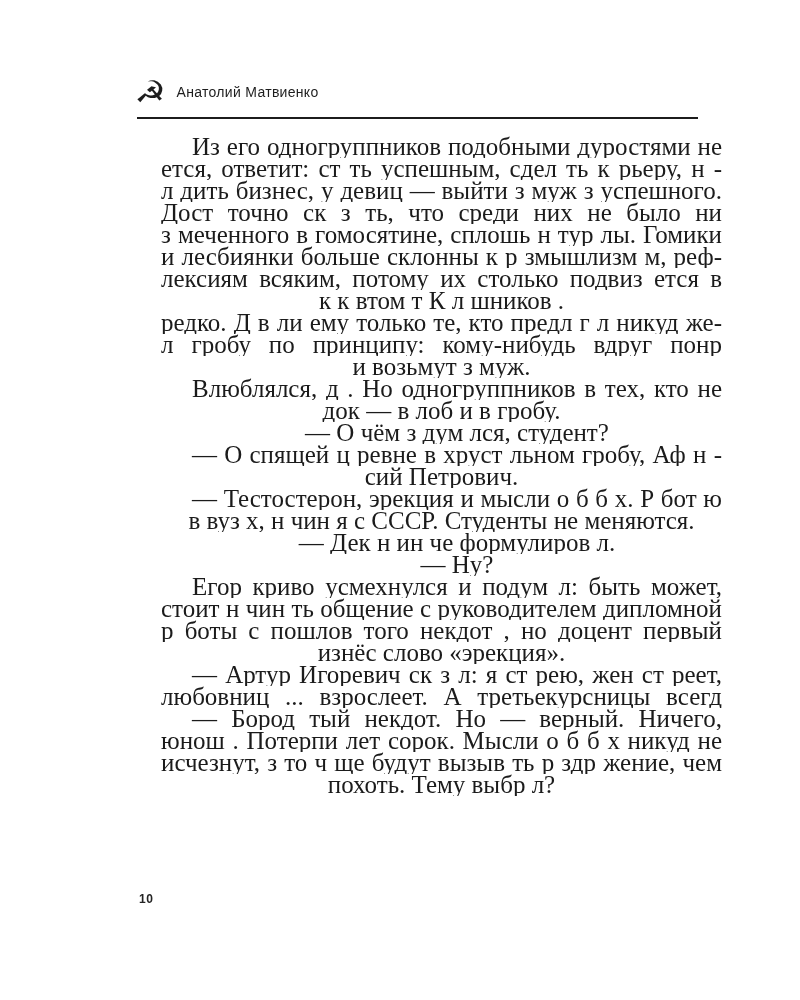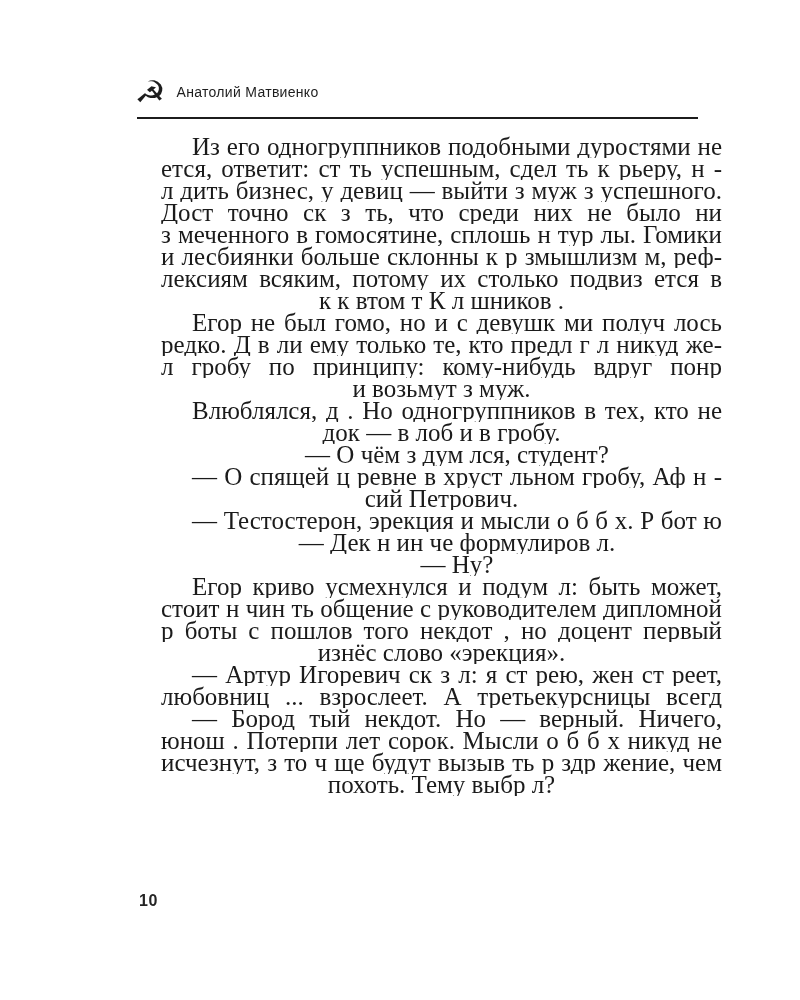--- a/index.html
+++ b/index.html
@@ -15,21 +15,21 @@
 
   .text-block{position:absolute;left:137px;top:136px;width:561px;
               font-family:"Liberation Serif","DejaVu Serif",serif;
               font-size:25px;color:#1b1b1b;margin-left:24px;}
   .line{height:22px;line-height:22px;overflow:hidden;text-align:center;}
   .line.just{text-align:justify;text-align-last:justify;}
   .line.indent{text-indent:31px;}
 
   .page-number{position:absolute;left:139px;top:892px;
                font-family:"Liberation Sans","DejaVu Sans",sans-serif;
-               font-size:16px;font-weight:bold;color:#242424;letter-spacing:0.5px;}
+               font-size:12px;font-weight:bold;color:#242424;letter-spacing:0.5px;}
 </style>
 </head>
 <body>
 
 <div class="page">
 
   <header class="page-header">
     <span class="hs-icon">☭</span>
     <span class="author">Анатолий Матвиенко</span>
   </header>
@@ -38,30 +38,30 @@
 
   <main class="text-block">
       <div class="line indent just">Из его одногруппников подобными дуростями не</div>
       <div class="line just">ется, ответит: ст ть успешным, сдел ть к рьеру, н -</div>
       <div class="line just">л дить бизнес, у девиц — выйти з муж з успешного.</div>
       <div class="line just">Дост точно ск з ть, что среди них не было ни одного,</div>
       <div class="line just">з меченного в гомосятине, сплошь н тур лы. Гомики</div>
       <div class="line just">и лесбиянки больше склонны к р змышлизм м, реф-</div>
       <div class="line just">лексиям всяким, потому их столько подвиз ется в ис-</div>
       <div class="line">к к втом т К л шников .</div>
-      <div class="line indent just">Егор не был гомо, но и с девушк ми получ лось</div>
       <div class="line just">редко. Д в ли ему только те, кто предл г л никуд же-</div>
       <div class="line just">л гробу по принципу: кому-нибудь вдруг понр влюсь</div>
       <div class="line">и возьмут з муж.</div>
       <div class="line indent just">Влюблялся, д . Но одногруппников в тех, кто не по-</div>
       <div class="line">док — в лоб и в гробу.</div>
       <div class="line indent">— О чём з дум лся, студент?</div>
       <div class="line indent just">— О спящей ц ревне в хруст льном гробу, Аф н -</div>
       <div class="line">сий Петрович.</div>
       <div class="line indent just">— Тестостерон, эрекция и мысли о б б х. Р бот ю</div>
+      <div class="line">в вуз х, н чин я с СССР. Студенты не меняются.</div>
       <div class="line indent">— Дек н ин че формулиров л.</div>
       <div class="line indent">— Ну?</div>
       <div class="line indent just">Егор криво усмехнулся и подум л: быть может, не</div>
       <div class="line just">стоит н чин ть общение с руководителем дипломной</div>
       <div class="line just">р боты с пошлов того некдот , но доцент первый про-</div>
       <div class="line">изнёс слово «эрекция».</div>
       <div class="line indent just">— Артур Игоревич ск з л: я ст рею, жен ст реет,</div>
       <div class="line just">любовниц ... взрослеет. А третьекурсницы всегд свежие!</div>
       <div class="line indent just">— Бород тый некдот. Но — верный. Ничего,</div>
       <div class="line just">юнош . Потерпи лет сорок. Мысли о б б х никуд не</div>

